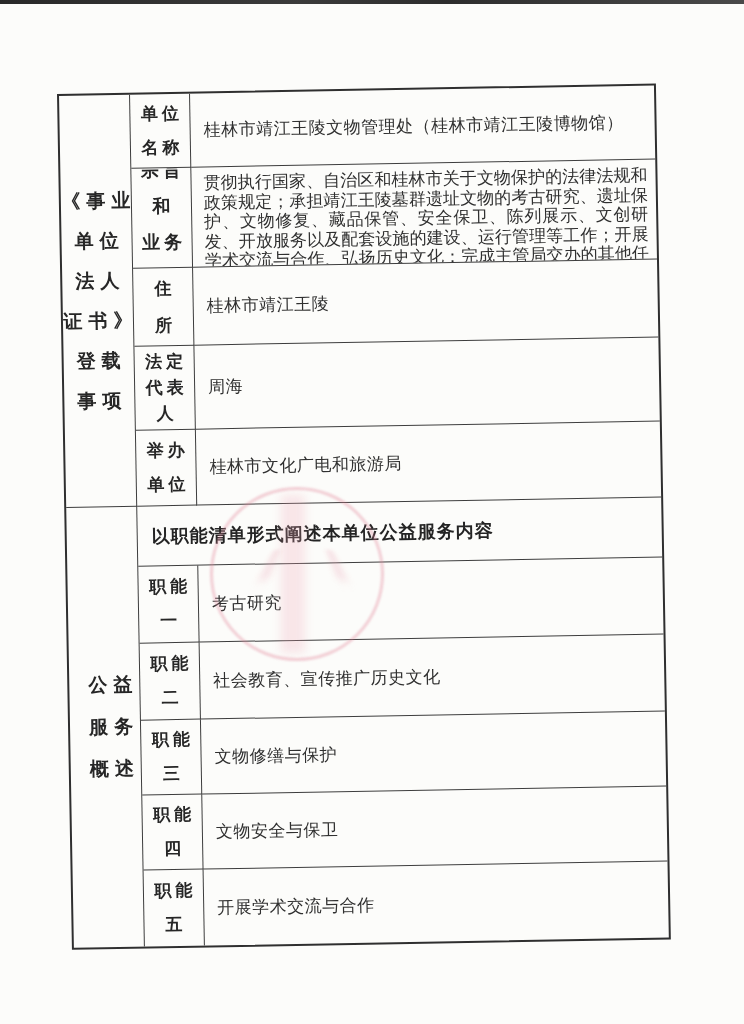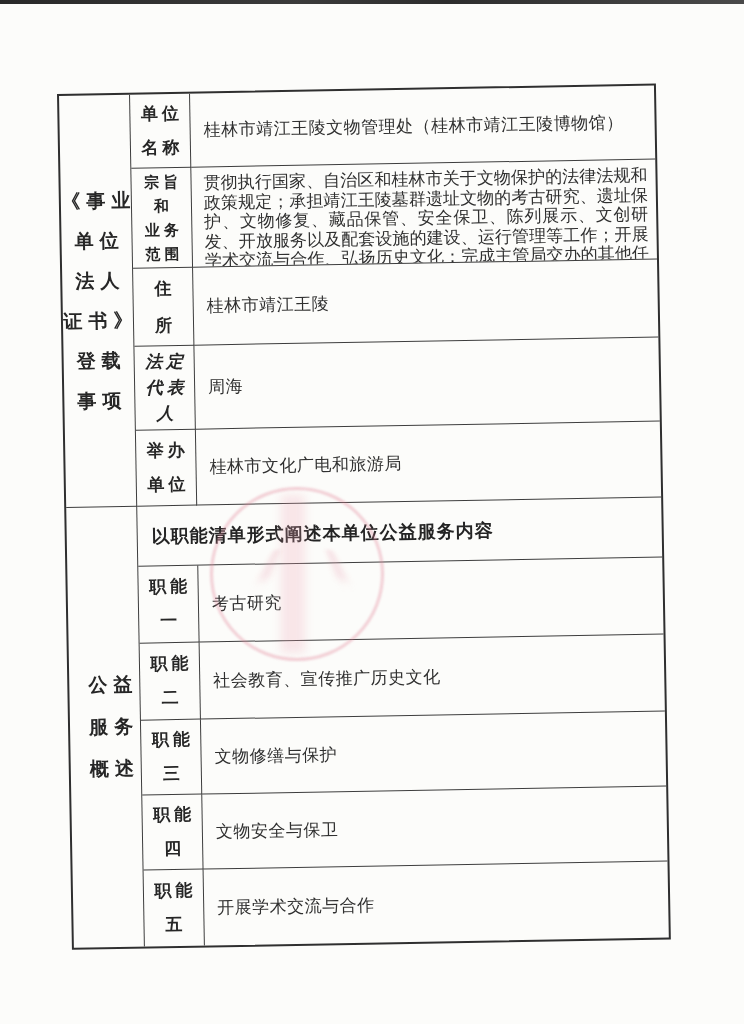--- a/index.html
+++ b/index.html
@@ -49,23 +49,23 @@
   }
   .side .ln{line-height:40px;letter-spacing:6px;text-indent:6px;white-space:nowrap;}
   .side2 .ln{line-height:42px;margin-left:12px;}
   
   .flabel{
     flex-direction:column;justify-content:center;align-items:center;
     font-size:17px;font-weight:600;color:#262626;text-align:center;
   }
   .flabel .ln{letter-spacing:4px;text-indent:4px;white-space:nowrap;}
   .lh34 .ln{line-height:34px;}
-  .lh24 .ln{line-height:24px;font-size:15px;}
+  .lh24 .ln{line-height:24px;font-size:18px;margin-top:12px;}
   .lh38 .ln{line-height:37px;}
-  .lh26 .ln{line-height:26px;font-style:italic;}
+  .lh26 .ln{line-height:26px;}
   
   .val{
     align-items:center;
     font-size:17px;color:#303030;
     padding:0 10px 0 13px;
     letter-spacing:.5px;
   }
   .para{
     align-items:flex-start;
     padding:6px 8px 4px 12px;

